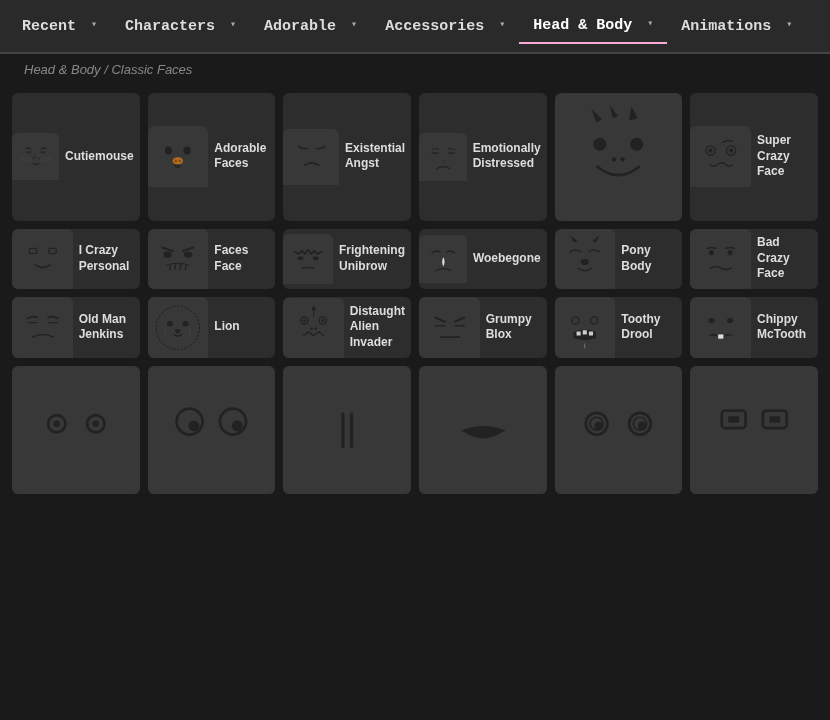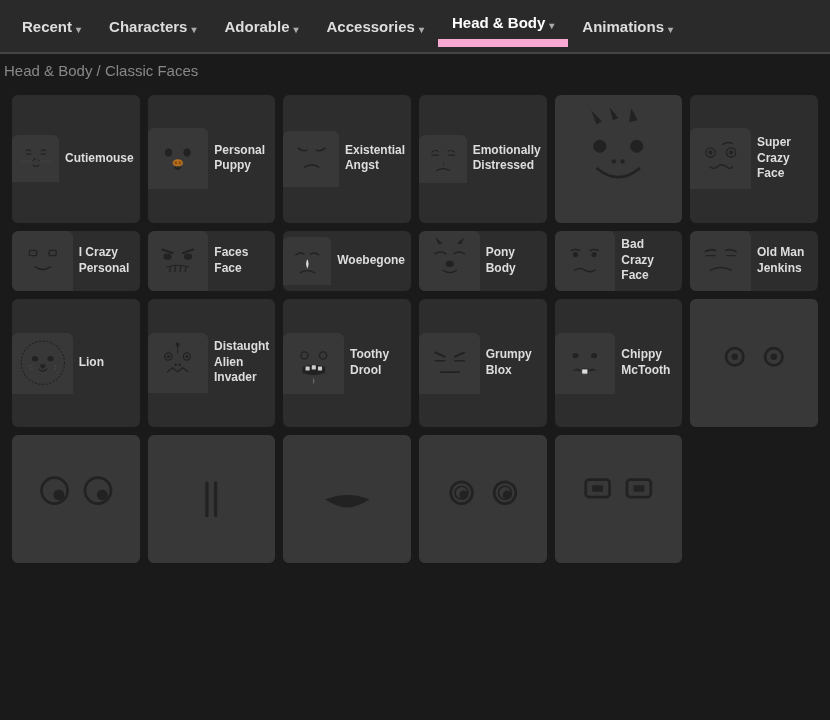--- a/index.html
+++ b/index.html
@@ -16,43 +16,45 @@
     .navbar {
       display: flex;
       align-items: center;
       background: #2a2a2a;
       border-bottom: 2px solid #444;
       height: 54px;
       padding: 0 8px;
     }
     .nav-item {
       display: flex;
-      align-items: flex-end;
-      gap: 4px;
+      align-items: flex-start;
+      gap: 15px;
       padding: 8px 14px;
       cursor: pointer;
       font-size: 15px;
       font-weight: 600;
       color: #ddd;
       border-radius: 4px;
       white-space: nowrap;
       user-select: none;
+      font-family: Liberation Mono, monospace;
     }
     .nav-item.active {
       color: #fff;
-      border-bottom: 8px solid #f9a8d4;
+      border-bottom: 2px solid #f9a8d4;
       border-radius: 0;
     }
     .nav-item .chevron { font-size: 10px; color: #aaa; }
 
     
     .breadcrumb {
-      padding: 8px 4px;
-      font-size: 15px;
+      padding: 8px 24px;
+      font-size: 13px;
       color: #888;
+      font-style: italic;
     }
     .breadcrumb span { color: #888; }
 
     
     .grid-container {
       padding: 8px 12px;
       display: grid;
       grid-template-columns: repeat(6, 1fr);
       gap: 8px;
     }
@@ -163,21 +165,21 @@
         <ellipse cx="68" cy="38" rx="7" ry="8" fill="#222"></ellipse>
 
         <ellipse cx="50" cy="58" rx="10" ry="7" fill="#b87020"></ellipse>
         <ellipse cx="46" cy="58" rx="3" ry="3" fill="#8a5010"></ellipse>
         <ellipse cx="54" cy="58" rx="3" ry="3" fill="#8a5010"></ellipse>
 
         <path d="M44 66 Q50 74 56 66" stroke="#222" stroke-width="3" fill="none"></path>
         <line x1="50" y1="64" x2="50" y2="68" stroke="#222" stroke-width="2"></line>
       </svg>
     </div>
-    <div class="face-label">Personal Puppy</div>
+    <div class="face-label">Adorable Faces</div>
   </div>
 
   <div class="grid-item">
     <div class="face-preview">
       <svg class="face-svg" viewBox="0 0 100 100">
 
         <path d="M22 28 Q32 36 40 32" stroke="#222" stroke-width="3.5" fill="none" stroke-linecap="round"></path>
         <path d="M60 32 Q68 36 78 28" stroke="#222" stroke-width="3.5" fill="none" stroke-linecap="round"></path>
 
         <path d="M35 68 Q50 58 65 68" stroke="#222" stroke-width="3.5" fill="none" stroke-linecap="round"></path>
@@ -266,20 +268,34 @@
         <path d="M28 62 Q50 55 72 62" stroke="#222" stroke-width="2" fill="none"></path>
         <line x1="36" y1="62" x2="34" y2="72" stroke="#222" stroke-width="2.5"></line>
         <line x1="46" y1="60" x2="44" y2="72" stroke="#222" stroke-width="2.5"></line>
         <line x1="56" y1="60" x2="54" y2="72" stroke="#222" stroke-width="2.5"></line>
         <line x1="66" y1="62" x2="64" y2="72" stroke="#222" stroke-width="2.5"></line>
       </svg>
     </div>
     <div class="face-label">Faces Face</div>
   </div>
 
+  <div class="grid-item">
+    <div class="face-preview">
+      <svg class="face-svg" viewBox="0 0 100 100">
+
+        <path d="M18 32 L28 38 L35 30 L42 38 L50 28 L58 38 L65 30 L72 38 L82 32" stroke="#222" stroke-width="4" fill="none" stroke-linecap="round" stroke-linejoin="round"></path>
+
+        <ellipse cx="32" cy="48" rx="7" ry="5" fill="#222"></ellipse>
+        <ellipse cx="68" cy="48" rx="7" ry="5" fill="#222"></ellipse>
+
+        <line x1="35" y1="70" x2="65" y2="70" stroke="#222" stroke-width="3" stroke-linecap="round"></line>
+      </svg>
+    </div>
+    <div class="face-label">Frightening Unibrow</div>
+  </div>
 
   <div class="grid-item">
     <div class="face-preview">
       <svg class="face-svg" viewBox="0 0 100 100">
 
         <path d="M22 34 Q32 26 42 32" stroke="#222" stroke-width="3.5" fill="none" stroke-linecap="round"></path>
         <path d="M58 32 Q68 26 78 34" stroke="#222" stroke-width="3.5" fill="none" stroke-linecap="round"></path>
 
         <path d="M50 45 Q56 55 50 68 Q44 55 50 45" fill="#ddd"></path>
 
@@ -379,49 +395,49 @@
         <path d="M30 66 L40 58 L50 66 L60 58 L70 66" stroke="#222" stroke-width="2.5" fill="none" stroke-linecap="round" stroke-linejoin="round"></path>
       </svg>
     </div>
     <div class="face-label">Distaught Alien Invader</div>
   </div>
 
   <div class="grid-item">
     <div class="face-preview">
       <svg class="face-svg" viewBox="0 0 100 100">
 
+        <line x1="22" y1="30" x2="40" y2="38" stroke="#222" stroke-width="4" stroke-linecap="round"></line>
+        <line x1="60" y1="38" x2="78" y2="30" stroke="#222" stroke-width="4" stroke-linecap="round"></line>
+
+        <line x1="22" y1="46" x2="40" y2="46" stroke="#222" stroke-width="3" stroke-linecap="round"></line>
+        <line x1="60" y1="46" x2="78" y2="46" stroke="#222" stroke-width="3" stroke-linecap="round"></line>
+
+        <line x1="32" y1="68" x2="68" y2="68" stroke="#222" stroke-width="3.5" stroke-linecap="round"></line>
+      </svg>
+    </div>
+    <div class="face-label">Grumpy Blox</div>
+  </div>
+
+  <div class="grid-item">
+    <div class="face-preview">
+      <svg class="face-svg" viewBox="0 0 100 100">
+
         <ellipse cx="32" cy="36" rx="7" ry="7" stroke="#222" stroke-width="2.5" fill="none"></ellipse>
         <ellipse cx="68" cy="36" rx="7" ry="7" stroke="#222" stroke-width="2.5" fill="none"></ellipse>
 
         <path d="M28 58 Q50 50 72 58 L72 70 Q50 78 28 70 Z" fill="#222"></path>
 
         <rect x="34" y="57" width="8" height="8" rx="1" fill="#ccc"></rect>
         <rect x="46" y="55" width="8" height="8" rx="1" fill="#ccc"></rect>
         <rect x="58" y="57" width="8" height="8" rx="1" fill="#ccc"></rect>
 
         <path d="M50 78 Q52 86 50 92 Q48 86 50 78" fill="#888"></path>
       </svg>
     </div>
     <div class="face-label">Toothy Drool</div>
-  </div>
-
-  <div class="grid-item">
-    <div class="face-preview">
-      <svg class="face-svg" viewBox="0 0 100 100">
-
-        <line x1="22" y1="30" x2="40" y2="38" stroke="#222" stroke-width="4" stroke-linecap="round"></line>
-        <line x1="60" y1="38" x2="78" y2="30" stroke="#222" stroke-width="4" stroke-linecap="round"></line>
-
-        <line x1="22" y1="46" x2="40" y2="46" stroke="#222" stroke-width="3" stroke-linecap="round"></line>
-        <line x1="60" y1="46" x2="78" y2="46" stroke="#222" stroke-width="3" stroke-linecap="round"></line>
-
-        <line x1="32" y1="68" x2="68" y2="68" stroke="#222" stroke-width="3.5" stroke-linecap="round"></line>
-      </svg>
-    </div>
-    <div class="face-label">Grumpy Blox</div>
   </div>
 
   <div class="grid-item">
     <div class="face-preview">
       <svg class="face-svg" viewBox="0 0 100 100">
 
         <ellipse cx="32" cy="36" rx="6" ry="5" fill="#222"></ellipse>
         <ellipse cx="68" cy="36" rx="6" ry="5" fill="#222"></ellipse>
 
         <path d="M35 62 Q50 70 65 62" stroke="#222" stroke-width="2.5" fill="none" stroke-linecap="round"></path>

